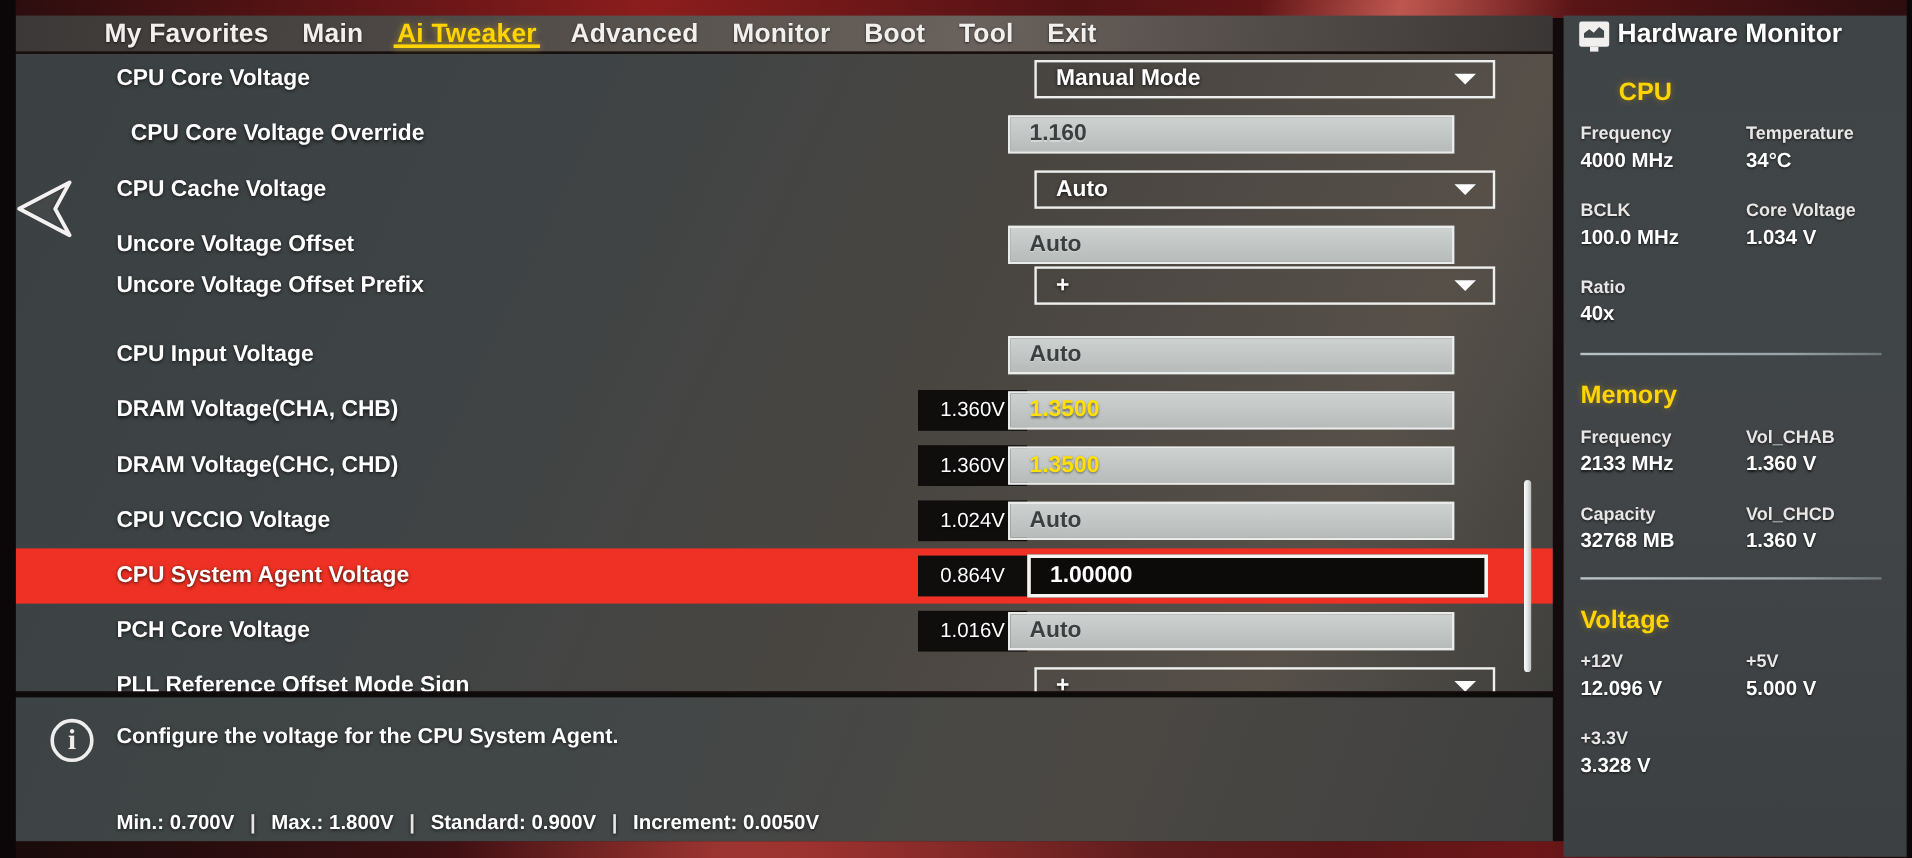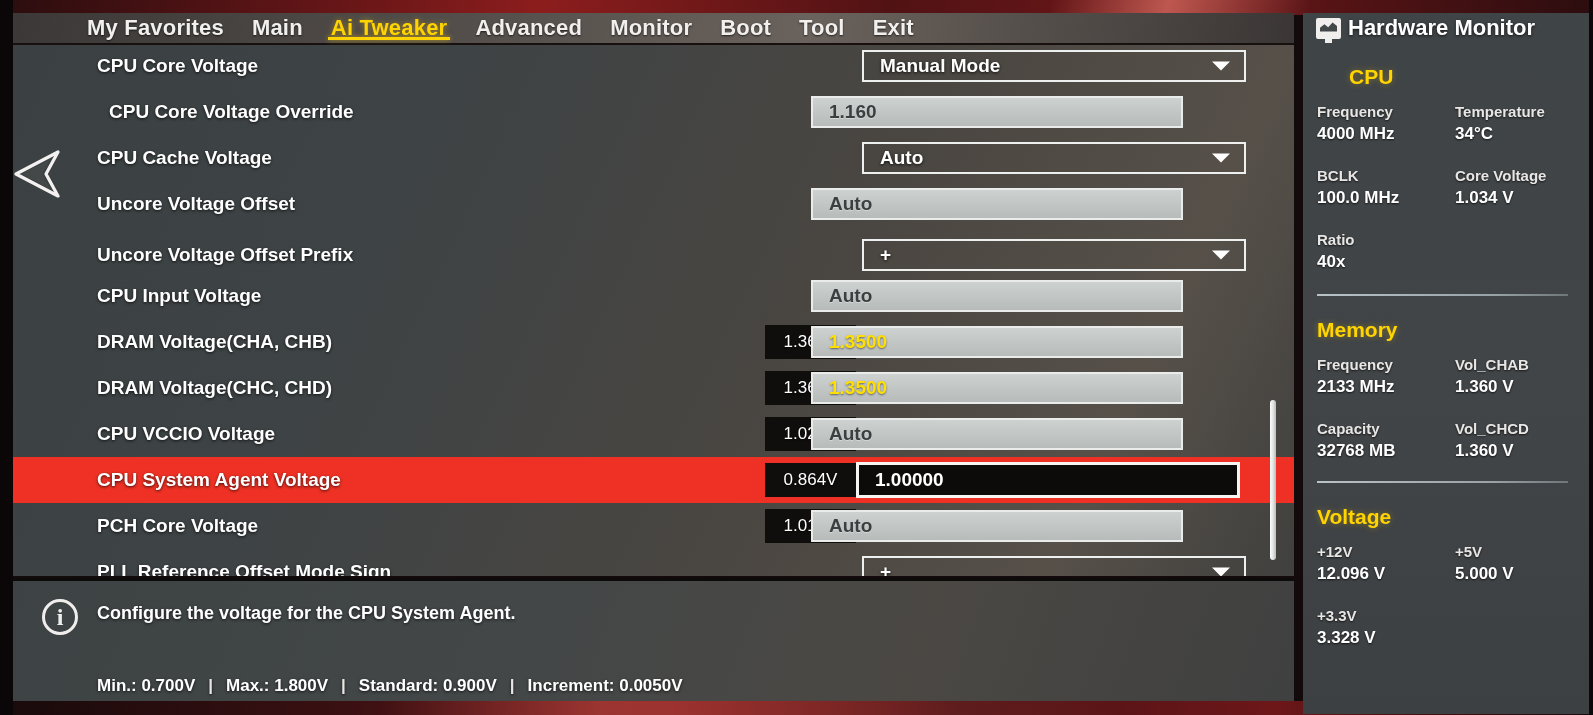--- a/index.html
+++ b/index.html
@@ -88,21 +88,21 @@
   
   .field {
     position:absolute; height:32px;
     display:flex; align-items:center;
     font-size:19px; font-weight:bold;
     padding-left:16px;
     white-space:nowrap;
   }
   
   .field.input {
-    left:798px; width:372px;
+    left:827px; width:372px;
     background:linear-gradient(180deg,#cdd1d0 0%,#b7bcbb 100%);
     border:2px solid #e9eceb;
     color:#3c3f40;
     text-shadow:0 1px 0 rgba(255,255,255,.35);
   }
   .field.input.yellow { color:#ffe000; text-shadow:0 1px 2px rgba(0,0,0,.5); }
   
   .field.select {
     left:849px; width:384px;
     background:transparent;
@@ -249,21 +249,21 @@
             <span>Auto</span>
             <span class="caret"></span>
           </div>
         </div>
         <div class="row" style="top: 136px;">
           <div class="row-label">Uncore Voltage Offset</div>
           <div class="field input">
             <span>Auto</span>
           </div>
         </div>
-        <div class="row" style="top: 187px; padding-left: 23px;">
+        <div class="row" style="top: 170px; padding-left: 23px;">
           <div class="row-label">Uncore Voltage Offset Prefix</div>
           <div class="field select">
             <span>+</span>
             <span class="caret"></span>
           </div>
         </div>
         <div class="row" style="top: 228px;">
           <div class="row-label">CPU Input Voltage</div>
           <div class="field input">
             <span>Auto</span>

